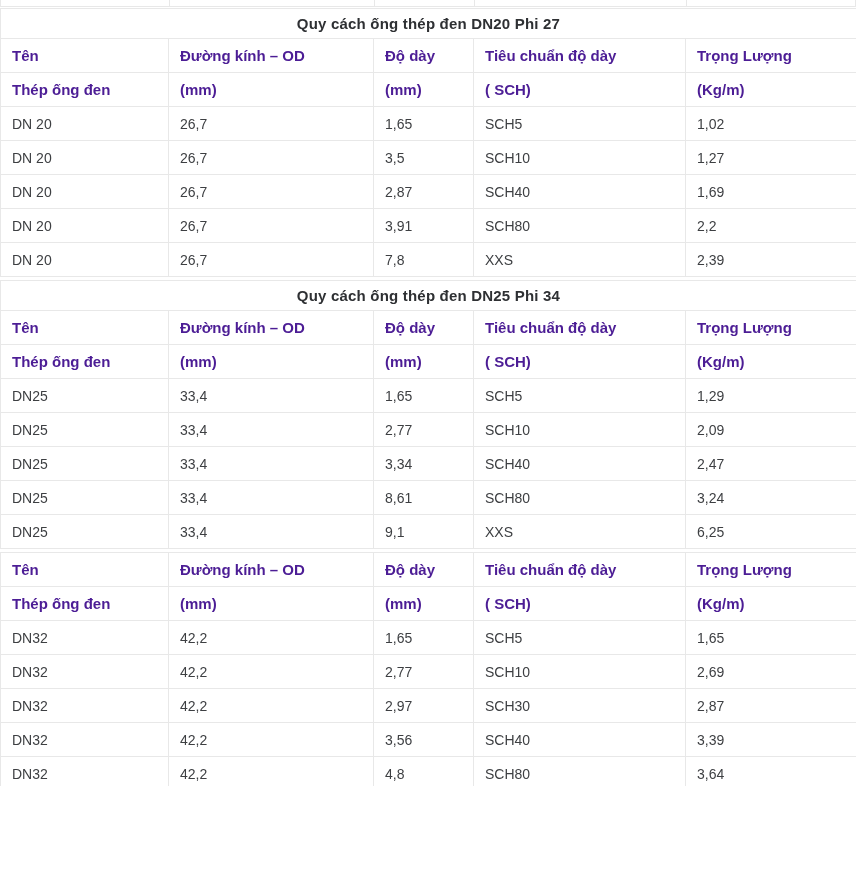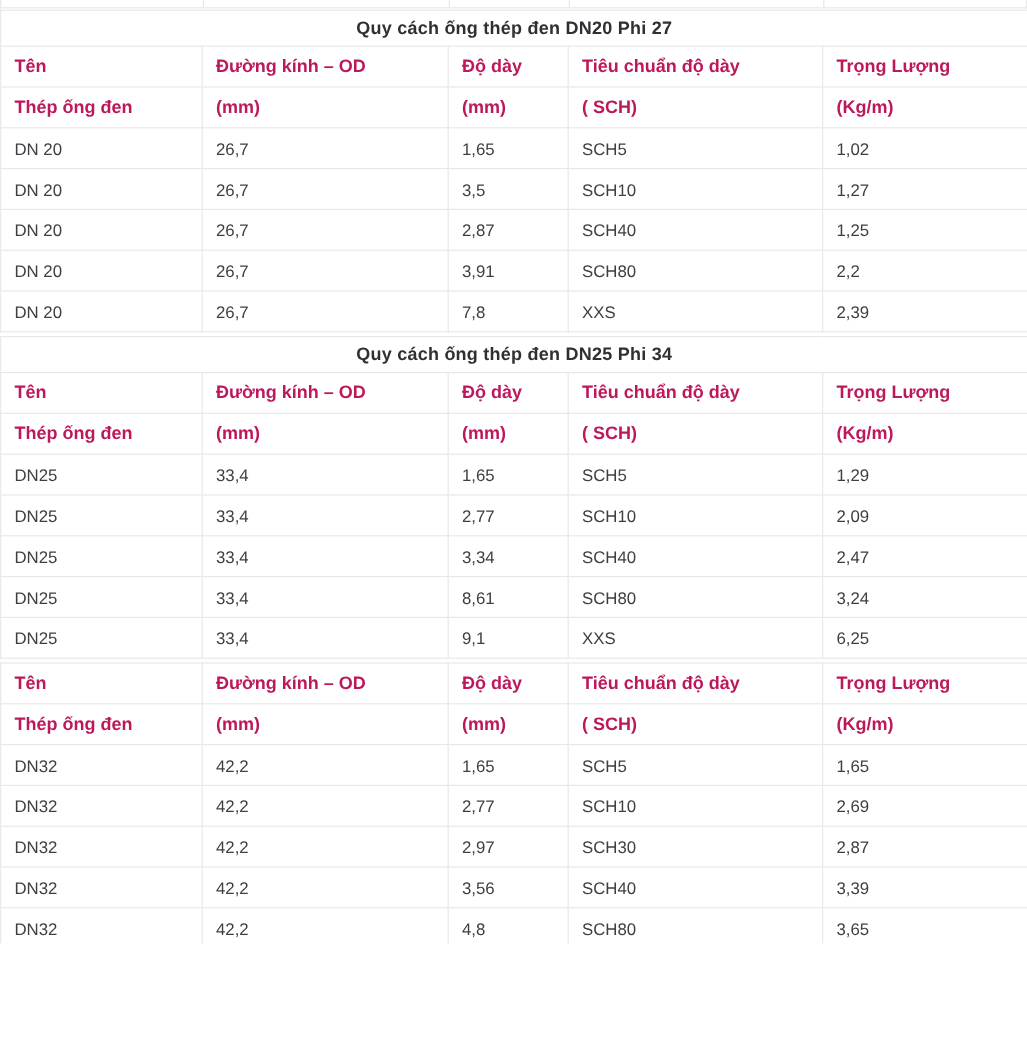--- a/index.html
+++ b/index.html
@@ -47,21 +47,21 @@
     color: #2e3033;
     letter-spacing: 0.2px;
   }
   tr.header-row th {
     height: 34px;
     text-align: left;
     vertical-align: middle;
     padding: 0 0 0 11px;
     font-weight: bold;
     font-size: 15px;
-    color: #be185d;
+    color: #4c1d95;
   }
   tr.data-row td {
     height: 34px;
     vertical-align: middle;
     padding: 0 0 0 11px;
     font-size: 14px;
     color: #3d3f42;
   }
 
   
@@ -122,21 +122,21 @@
           <td>26,7</td>
           <td>3,5</td>
           <td>SCH10</td>
           <td>1,27</td>
         </tr>
         <tr class="data-row">
           <td>DN 20</td>
           <td>26,7</td>
           <td>2,87</td>
           <td>SCH40</td>
-          <td>1,25</td>
+          <td>1,69</td>
         </tr>
         <tr class="data-row">
           <td>DN 20</td>
           <td>26,7</td>
           <td>3,91</td>
           <td>SCH80</td>
           <td>2,2</td>
         </tr>
         <tr class="data-row">
           <td>DN 20</td>
@@ -261,21 +261,21 @@
           <td>42,2</td>
           <td>3,56</td>
           <td>SCH40</td>
           <td>3,39</td>
         </tr>
         <tr class="data-row">
           <td>DN32</td>
           <td>42,2</td>
           <td>4,8</td>
           <td>SCH80</td>
-          <td>3,65</td>
+          <td>3,64</td>
         </tr>
         <tr class="data-row">
           <td>DN32</td>
           <td>42,2</td>
           <td>9,7</td>
           <td>XXS</td>
           <td>7,77</td>
         </tr>
       </tbody>
   </table>

